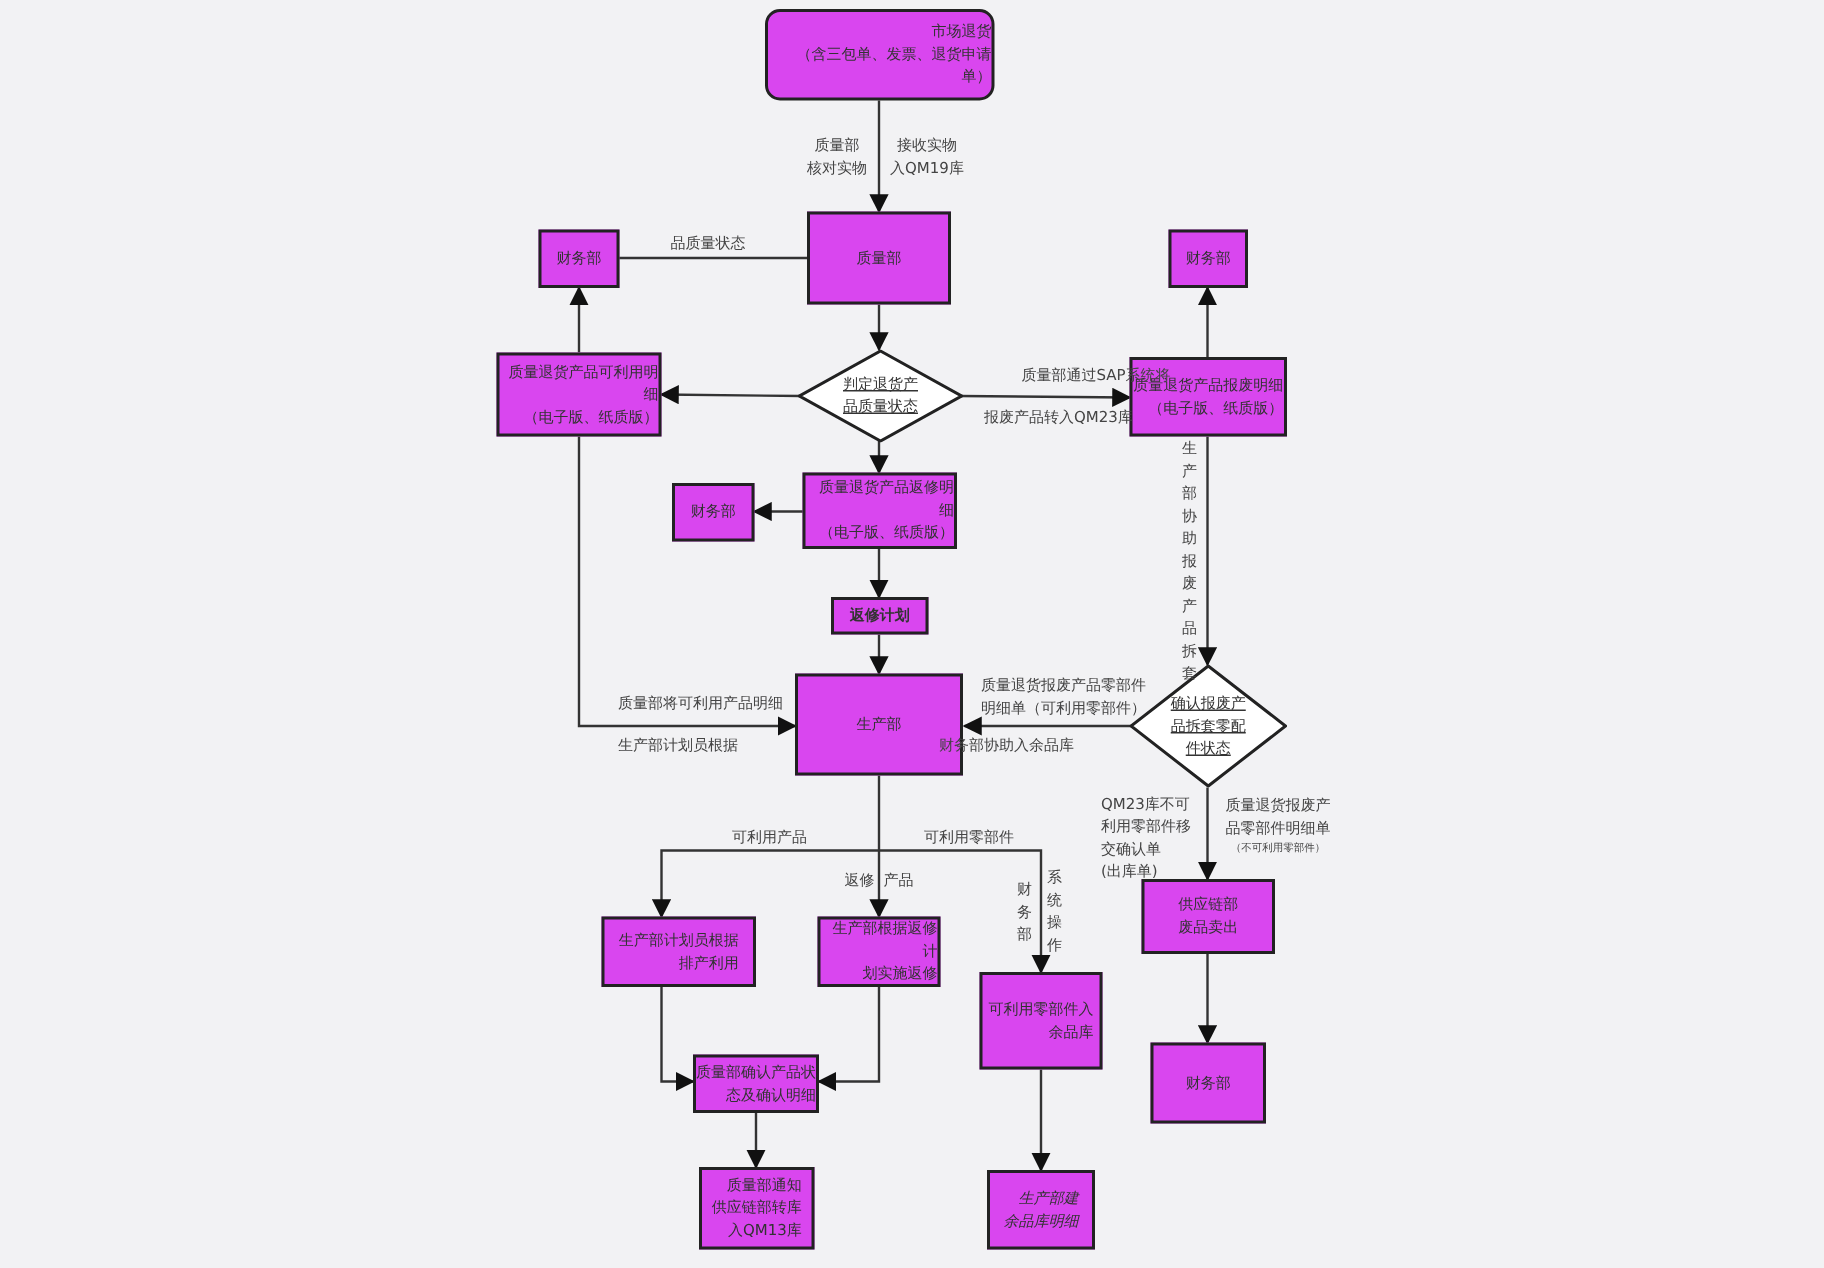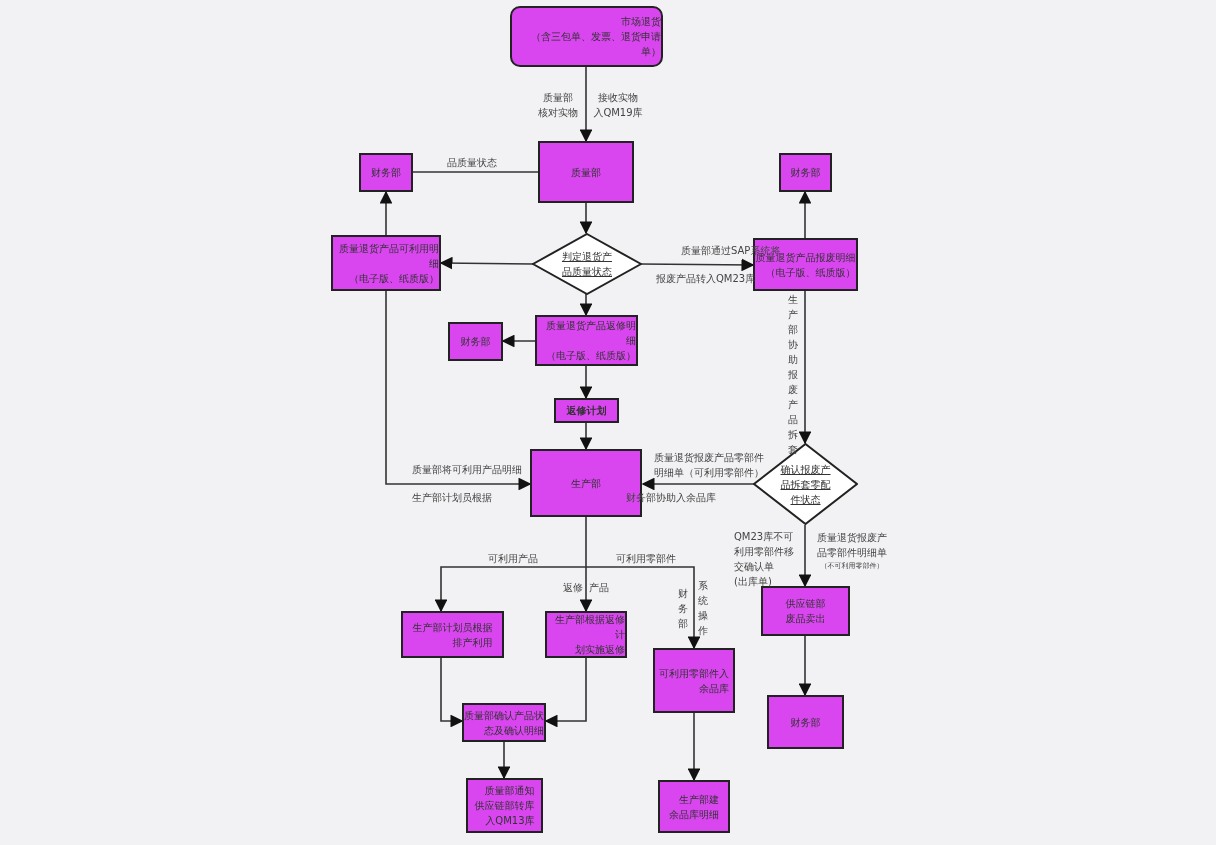--- a/index.html
+++ b/index.html
@@ -95,21 +95,21 @@
 <div class="node" style="left:653px;top:648px;width:82px;height:65px;">可利用零部件入
 余品库</div>
 <div class="node" style="left:761px;top:586px;width:89px;height:50px;">供应链部
 废品卖出</div>
 <div class="node" style="left:462px;top:703px;width:84px;height:39px;">质量部确认产品状
 态及确认明细</div>
 <div class="node" style="left:767px;top:695px;width:77px;height:54px;">财务部</div>
 <div class="node" style="left:466px;top:778px;width:77px;height:55px;">质量部通知
 供应链部转库
 入QM13库</div>
-<div class="node" style="left:658px;top:780px;width:72px;height:53px;">生产部建
+<div class="node" style="left:658px;top:780px;width:72px;height:53px;font-style:italic;">生产部建
 余品库明细</div>
 
 <div class="lbl center" style="left:534px;top:90px;width:48px;">质量部
 核对实物</div>
 <div class="lbl center" style="left:592px;top:90px;width:52px;">接收实物
 入QM19库</div>
 <div class="lbl" style="left:447px;top:155px;">品质量状态</div>
 <div class="lbl" style="left:656px;top:243px;margin-left:25px;">质量部通过SAP系统将</div>
 <div class="lbl" style="left:656px;top:271px;">报废产品转入QM23库</div>
 <div class="lbl vert" style="left:787px;top:292px;">生产部协助报废产品拆套</div>

